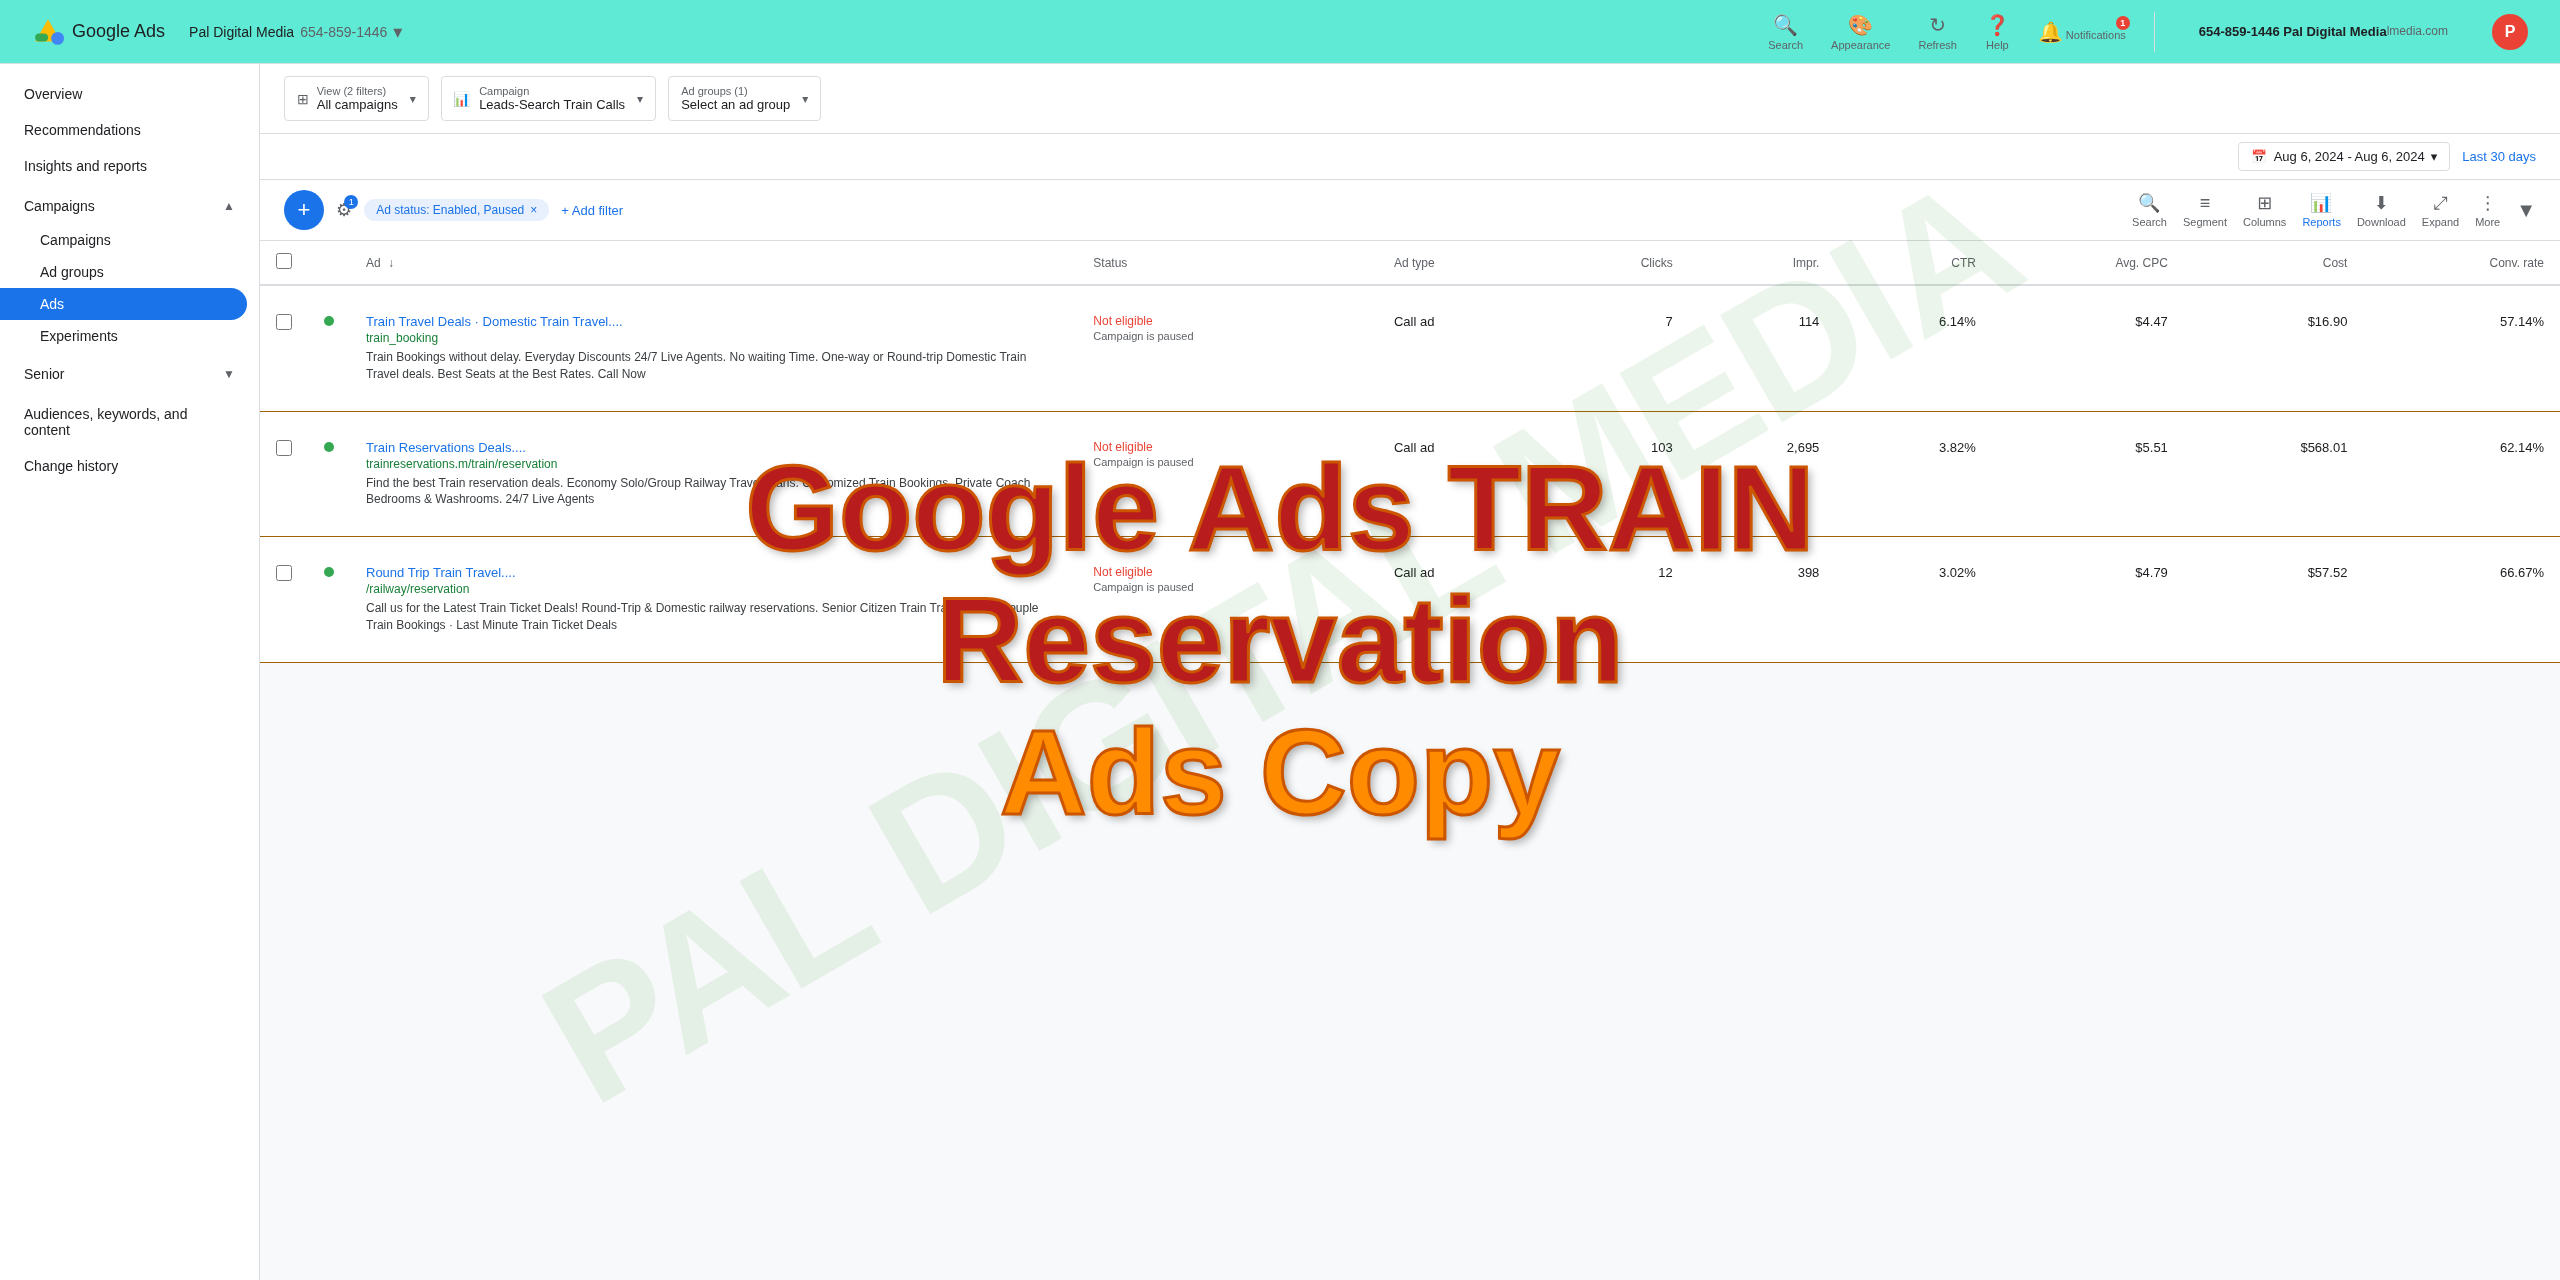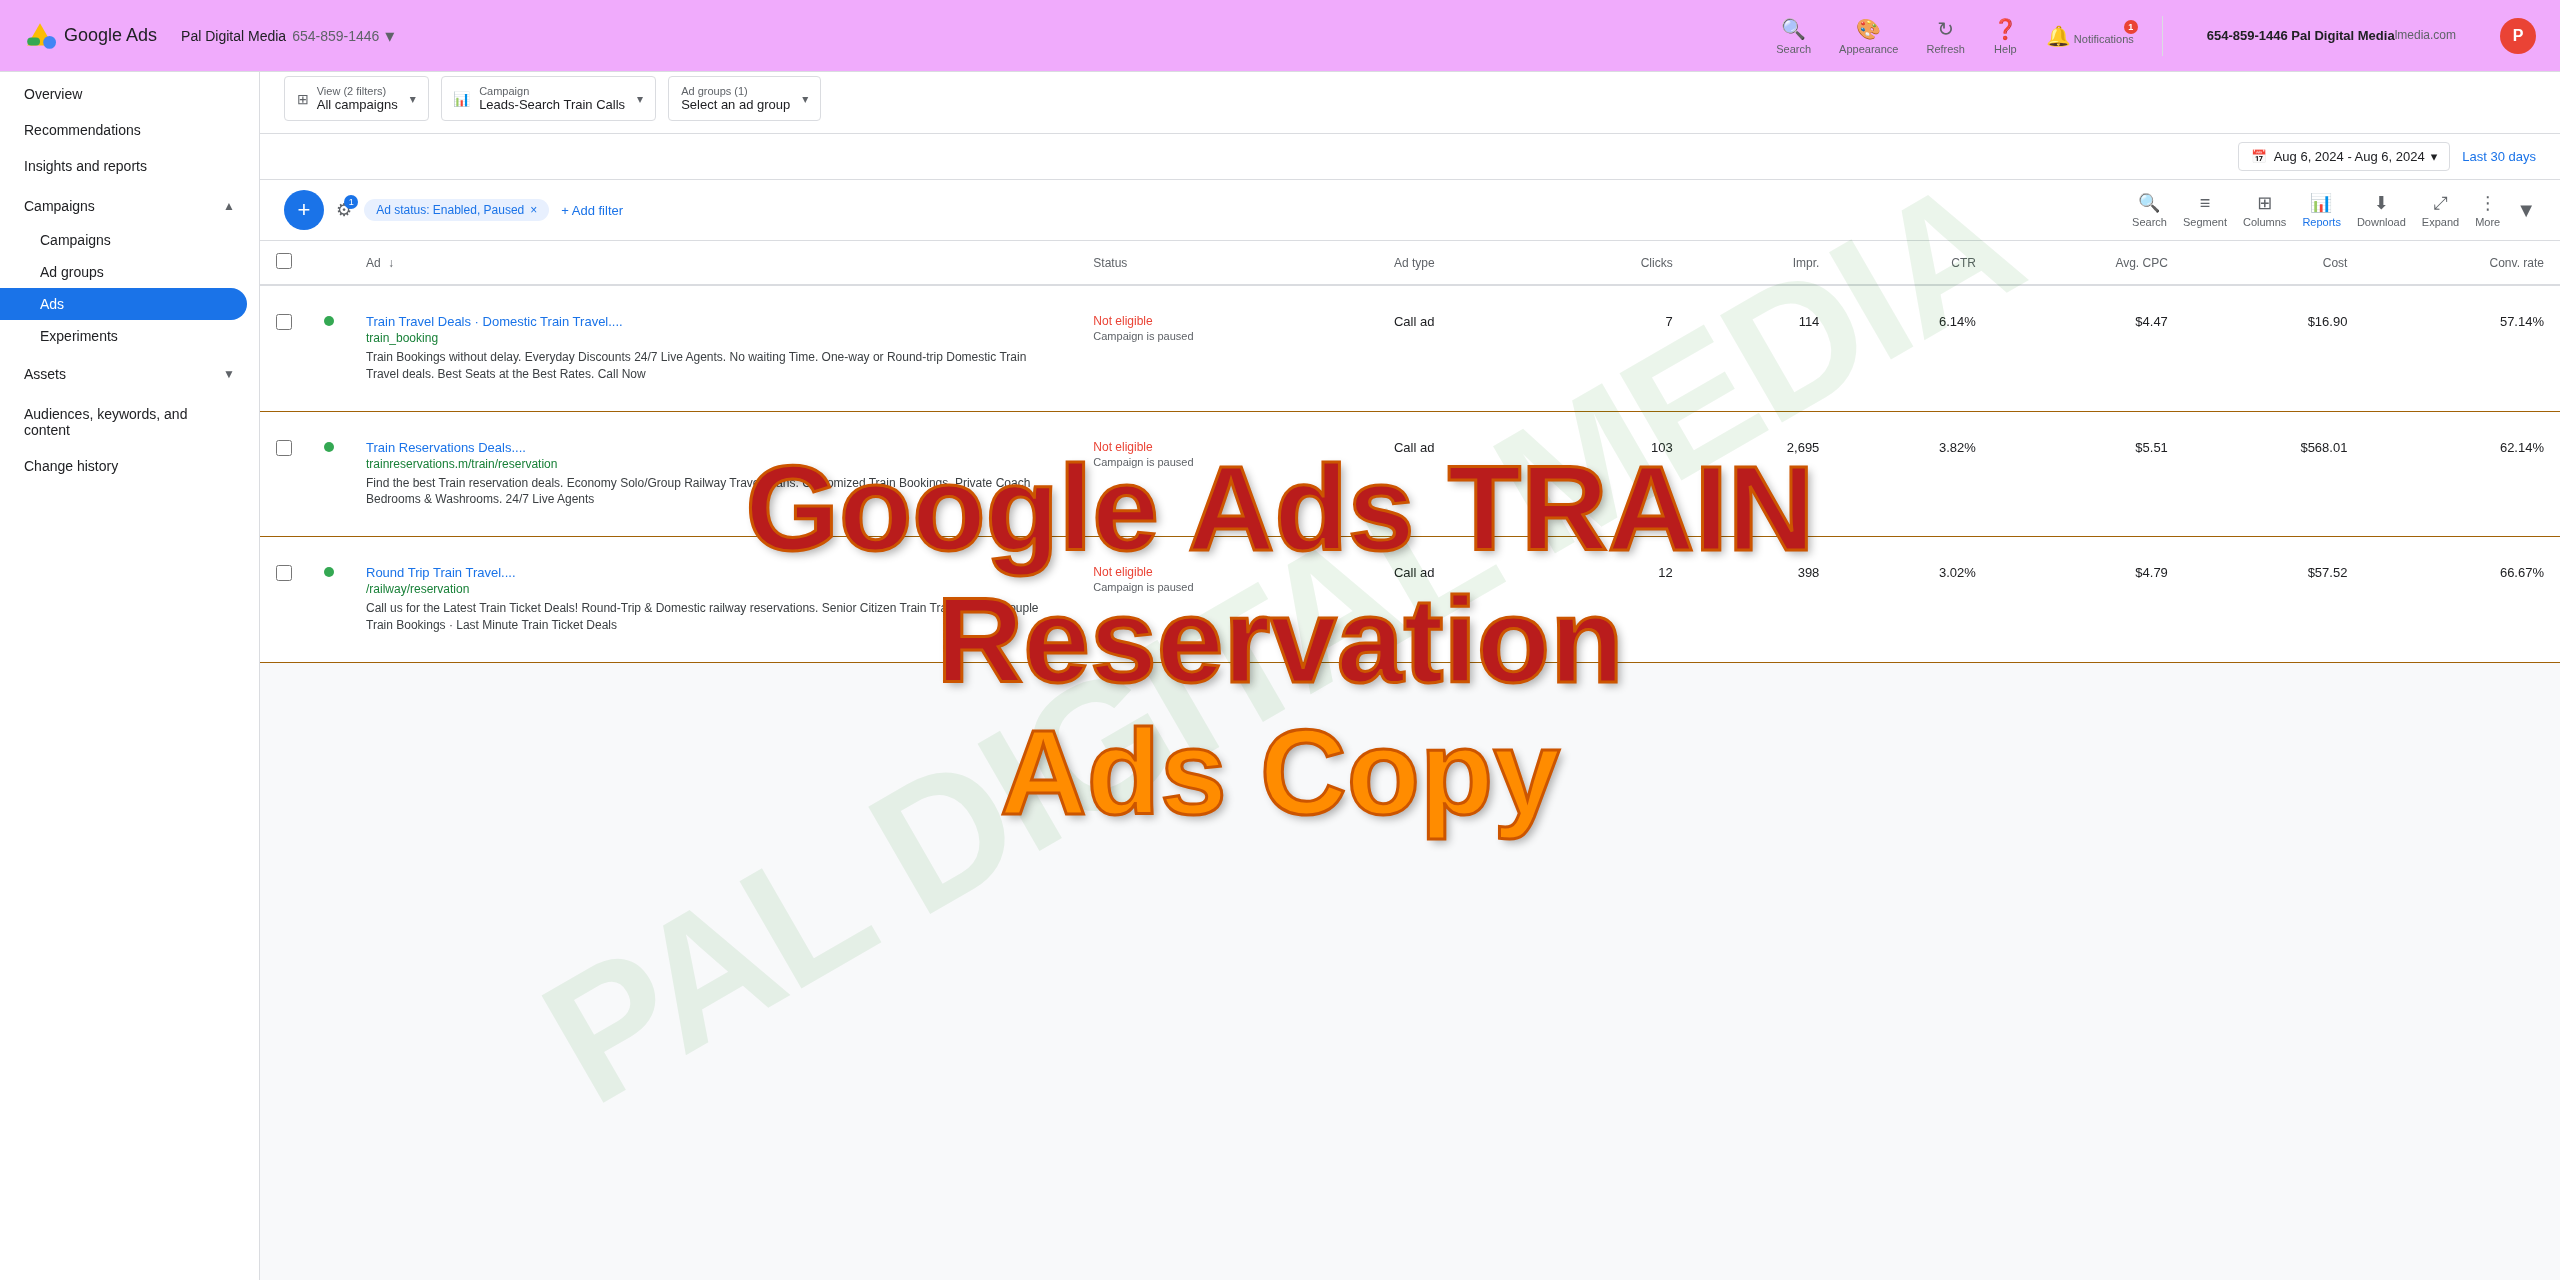--- a/index.html
+++ b/index.html
@@ -1,23 +1,23 @@
 <!DOCTYPE html>
 <html><head>
   <meta charset="utf-8">
   <style>
     * { box-sizing: border-box; margin: 0; padding: 0; }
     body { font-family: 'Google Sans', Arial, sans-serif; font-size: 13px; background: #f8f9fa; color: #202124; overflow: hidden; width: 2560px; height: 1280px; }
 
     
     .top-nav {
       display: flex; align-items: center;
-      background: #f0abfc;
+      background: #5eead4;
       border-bottom: 1px solid #dadce0;
-      height: 72px; padding: 0 24px;
+      height: 64px; padding: 0 32px;
       position: fixed; top: 0; left: 0; right: 0; z-index: 100;
     }
     .nav-logo { display: flex; align-items: center; gap: 8px; font-size: 18px; font-weight: 500; color: #202124; margin-right: 24px; }
     .google-ads-icon { width: 32px; height: 32px; }
     .nav-account { display: flex; align-items: center; gap: 6px; font-size: 14px; color: #202124; margin-right: auto; }
     .nav-account-dropdown { color: #5f6368; font-size: 18px; cursor: pointer; }
     .nav-actions { display: flex; align-items: center; gap: 28px; }
     .nav-action { display: flex; flex-direction: column; align-items: center; gap: 2px; cursor: pointer; color: #5f6368; font-size: 11px; }
     .nav-action-icon { font-size: 20px; color: #5f6368; }
     .nav-action-label { font-size: 11px; }
@@ -235,21 +235,21 @@
       <div class="sidebar-subitem active">
         <span>Ads</span>
       </div>
       <div class="sidebar-subitem">
         <span>Experiments</span>
       </div>
     </div>
 
     <div class="sidebar-group">
       <div class="sidebar-group-header">
-        <span>Assets</span>
+        <span>Senior</span>
         <span class="chevron">▼</span>
       </div>
     </div>
 
     <div class="sidebar-item">
       <span>Audiences, keywords, and content</span>
     </div>
     <div class="sidebar-item">
       <span>Change history</span>
     </div>

